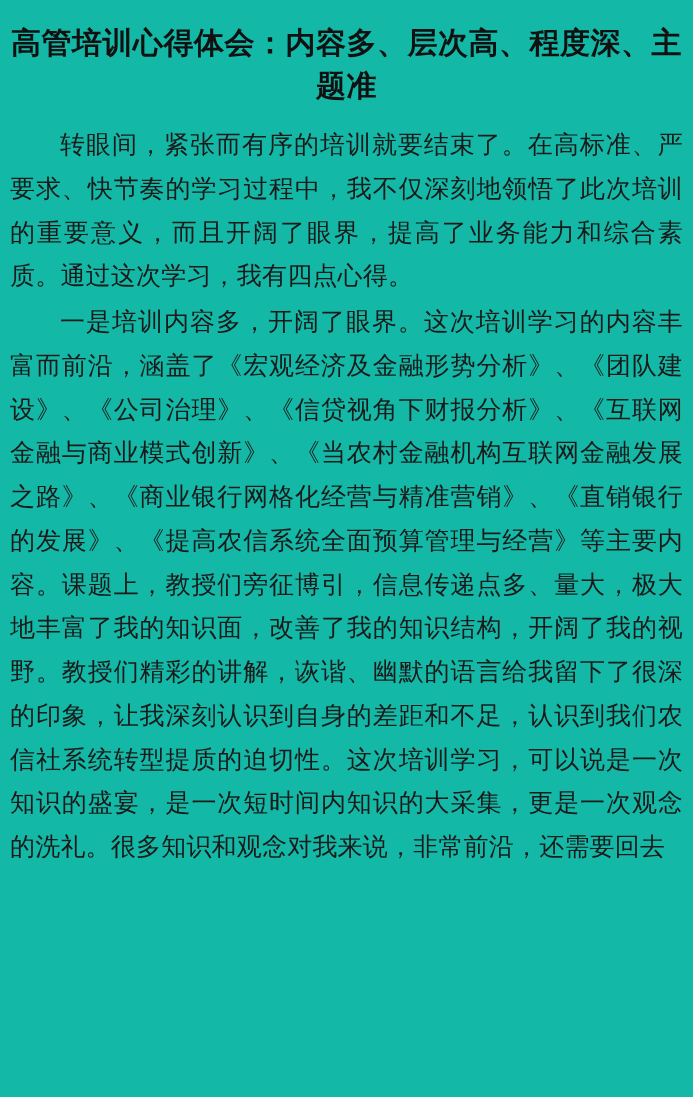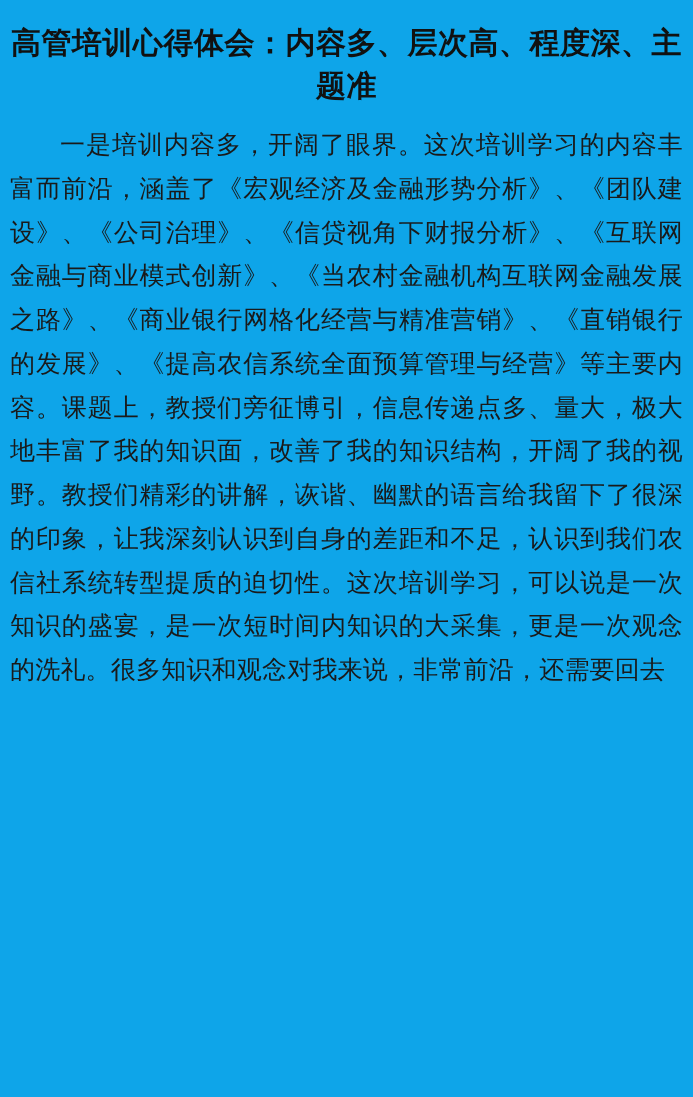--- a/index.html
+++ b/index.html
@@ -12,21 +12,21 @@
     min-height: 1097px;
     font-family: "Liberation Sans", "DejaVu Sans", sans-serif;
     color: #1a1a1a;
     -webkit-font-smoothing: antialiased;
   }
   .page {
     width: 693px;
     min-height: 1097px;
     box-sizing: border-box;
     padding: 22px 10px 14px 10px;
-    background: #0ea5e9;
+    background: #14b8a6;
   }
   .doc-title {
     font-size: 30px;
     line-height: 1.42;
     font-weight: 700;
     text-align: center;
     letter-spacing: 0.5px;
     margin: 0 0 16px 0;
     color: #111111;
   }
@@ -42,15 +42,16 @@
     text-indent: 2em;
     letter-spacing: 0.2px;
   }
 </style>
 </head>
 <body>
 
 <div class="page">
   <h1 class="doc-title">高管培训心得体会：内容多、层次高、程度深、主题准</h1>
   <div class="doc-body">
+    <p class="para">转眼间，紧张而有序的培训就要结束了。在高标准、严要求、快节奏的学习过程中，我不仅深刻地领悟了此次培训的重要意义，而且开阔了眼界，提高了业务能力和综合素质。通过这次学习，我有四点心得。</p>
     <p class="para">一是培训内容多，开阔了眼界。这次培训学习的内容丰富而前沿，涵盖了《宏观经济及金融形势分析》、《团队建设》、《公司治理》、《信贷视角下财报分析》、《互联网金融与商业模式创新》、《当农村金融机构互联网金融发展之路》、《商业银行网格化经营与精准营销》、《直销银行的发展》、《提高农信系统全面预算管理与经营》等主要内容。课题上，教授们旁征博引，信息传递点多、量大，极大地丰富了我的知识面，改善了我的知识结构，开阔了我的视野。教授们精彩的讲解，诙谐、幽默的语言给我留下了很深的印象，让我深刻认识到自身的差距和不足，认识到我们农信社系统转型提质的迫切性。这次培训学习，可以说是一次知识的盛宴，是一次短时间内知识的大采集，更是一次观念的洗礼。很多知识和观念对我来说，非常前沿，还需要回去</p>
   </div>
 </div>
 
 </body></html>

